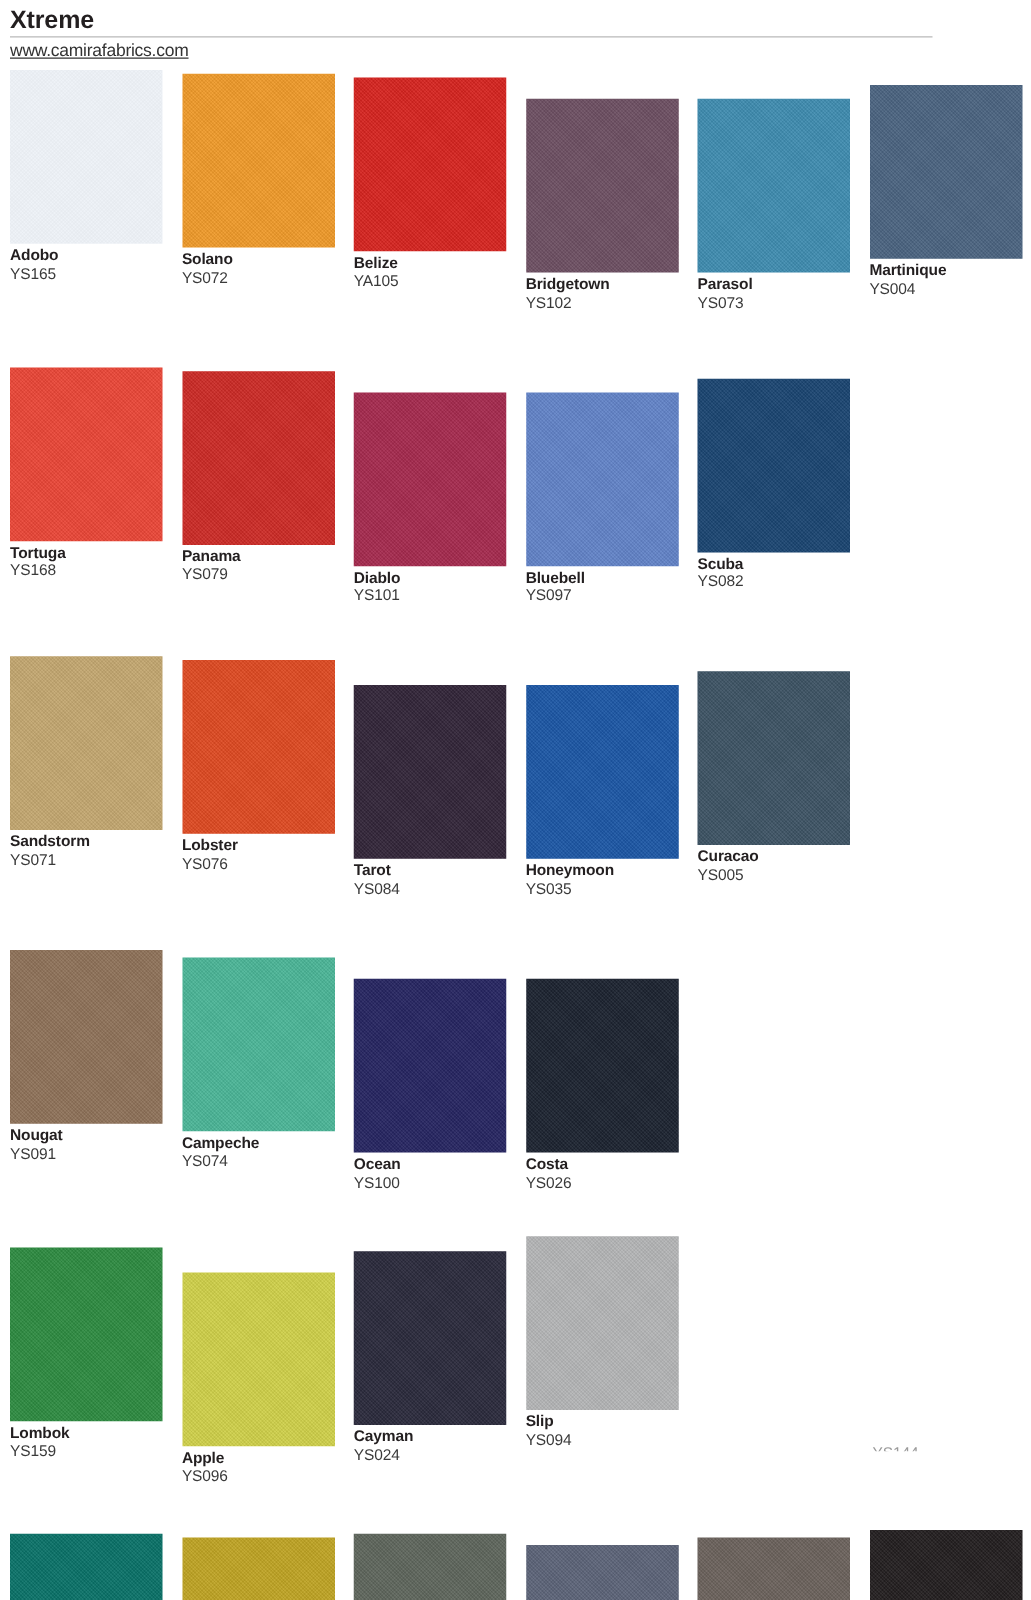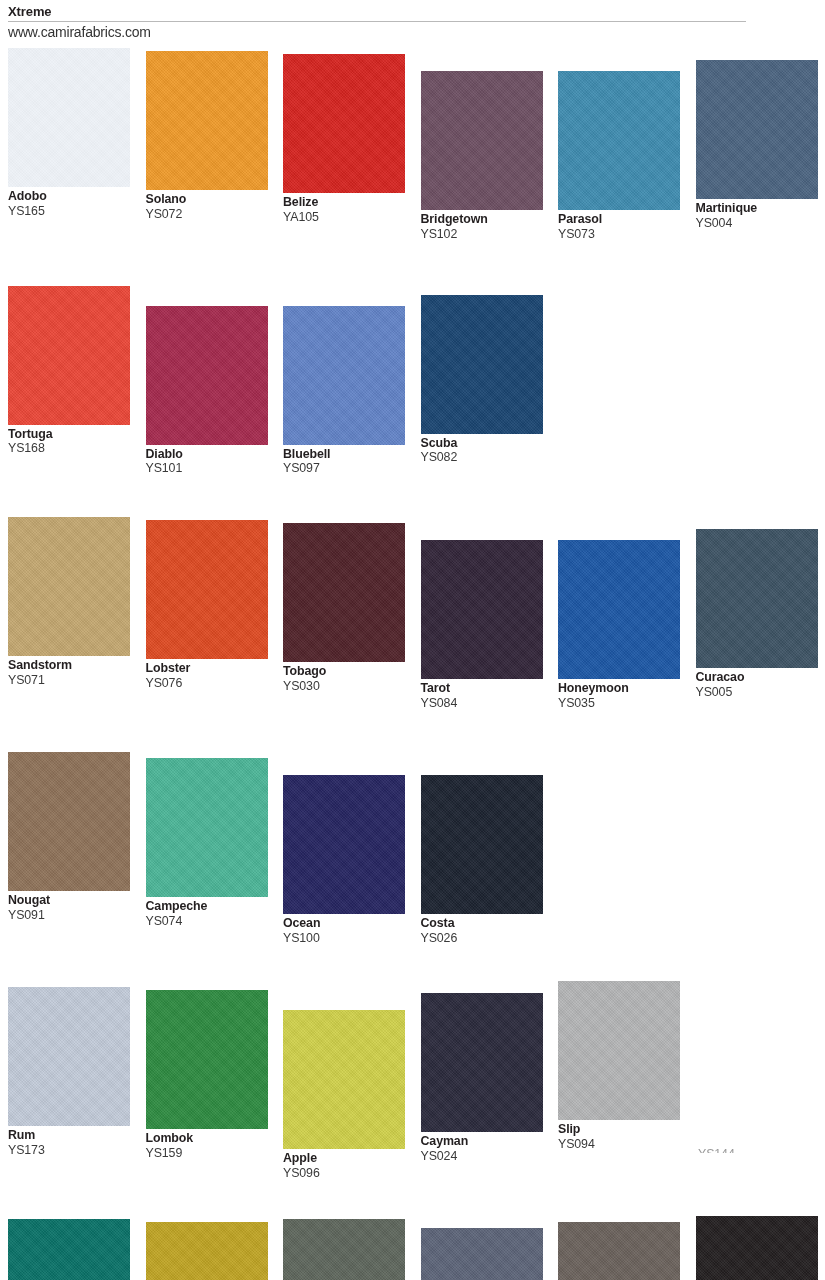--- a/index.html
+++ b/index.html
@@ -15,39 +15,40 @@
     color: #231f20;
     overflow: hidden;
     position: relative;
   }
 
   
   .header {
     padding: 5px 8px 0 8px;
   }
   .brand-title {
-    font-size: 13px;
+    font-size: 20px;
     font-weight: bold;
     letter-spacing: -0.1px;
     line-height: 1.15;
     color: #231f20;
     margin: 0 0 1px 0;
   }
   .brand-rule {
     height: 1px;
     background: #b9b9b9;
     width: 738px;
     margin: 0 0 2px 0;
   }
   .brand-url {
     font-size: 14px;
     line-height: 1.2;
     color: #333333;
     margin: 0;
     letter-spacing: -0.2px;
+    text-decoration: underline;
   }
 
   
   .grid {
     position: relative;
     margin-top: 7px;
   }
   .row {
     display: flex;
     width: 825px;
@@ -179,20 +180,27 @@
   <div class="row-gap"></div>
 
   <div class="row">
     <div class="cell off-1">
       <div class="swatch" style="background-color: rgb(234, 70, 55);"></div>
       <div class="label">
         <span class="sw-name">Tortuga</span>
         <span class="sw-code">YS168</span>
       </div>
     </div>
+    <div class="cell off-2">
+      <div class="swatch" style="background-color: rgb(204, 43, 38);"></div>
+      <div class="label">
+        <span class="sw-name">Panama</span>
+        <span class="sw-code">YS079</span>
+      </div>
+    </div>
     <div class="cell off-3">
       <div class="swatch" style="background-color: rgb(165, 42, 78);"></div>
       <div class="label">
         <span class="sw-name">Diablo</span>
         <span class="sw-code">YS101</span>
       </div>
     </div>
     <div class="cell off-3">
       <div class="swatch" style="background-color: rgb(98, 131, 199);"></div>
       <div class="label">
@@ -219,27 +227,20 @@
         <span class="sw-code">YS071</span>
       </div>
     </div>
     <div class="cell off-1">
       <div class="swatch" style="background-color: rgb(222, 74, 34);"></div>
       <div class="label">
         <span class="sw-name">Lobster</span>
         <span class="sw-code">YS076</span>
       </div>
     </div>
-    <div class="cell off-2">
-      <div class="swatch" style="background-color: rgb(81, 35, 42);"></div>
-      <div class="label">
-        <span class="sw-name">Tobago</span>
-        <span class="sw-code">YS030</span>
-      </div>
-    </div>
     <div class="cell off-3">
       <div class="swatch" style="background-color: rgb(50, 37, 57);"></div>
       <div class="label">
         <span class="sw-name">Tarot</span>
         <span class="sw-code">YS084</span>
       </div>
     </div>
     <div class="cell off-3">
       <div class="swatch" style="background-color: rgb(28, 87, 165);"></div>
       <div class="label">
@@ -285,27 +286,20 @@
       <div class="label">
         <span class="sw-name">Costa</span>
         <span class="sw-code">YS026</span>
       </div>
     </div>
   </div>
 
   <div class="row-gap"></div>
 
   <div class="row">
-    <div class="cell off-0">
-      <div class="swatch" style="background-color: rgb(194, 203, 217);"></div>
-      <div class="label">
-        <span class="sw-name">Rum</span>
-        <span class="sw-code">YS173</span>
-      </div>
-    </div>
     <div class="cell off-1">
       <div class="swatch" style="background-color: rgb(46, 139, 65);"></div>
       <div class="label">
         <span class="sw-name">Lombok</span>
         <span class="sw-code">YS159</span>
       </div>
     </div>
     <div class="cell off-3">
       <div class="swatch" style="background-color: rgb(207, 208, 74);"></div>
       <div class="label">

